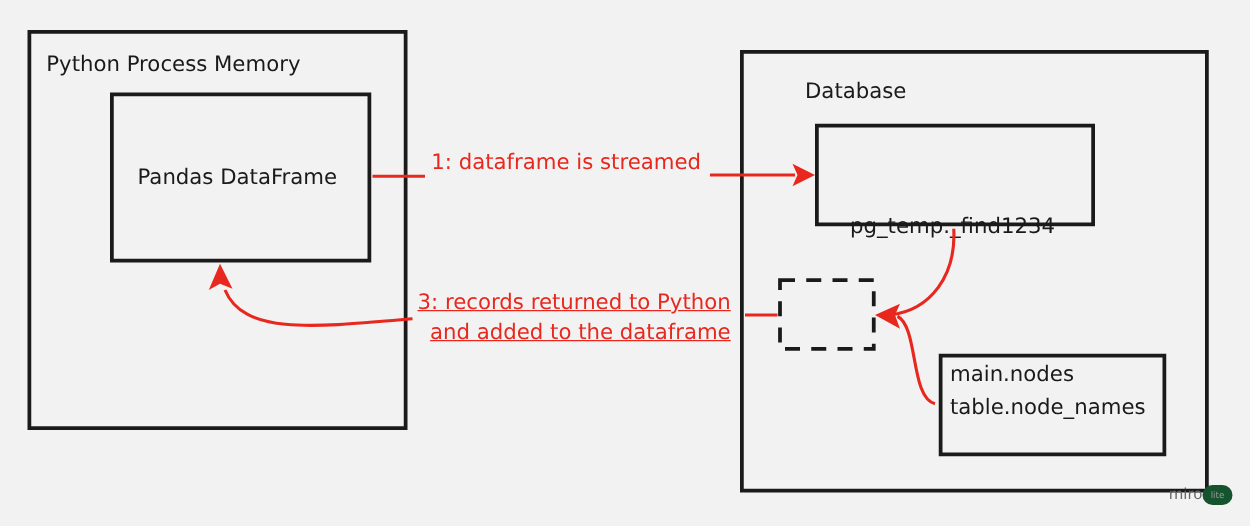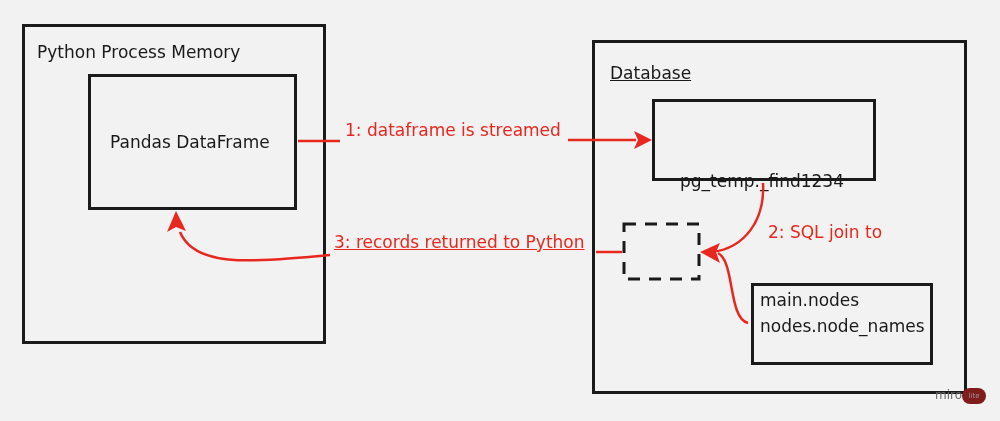--- a/index.html
+++ b/index.html
@@ -5,49 +5,49 @@
   html, body { margin:0; padding:0; }
   body { width:1000px; height:421px; background:#f2f2f2; position:relative; overflow:hidden;
          font-family:"DejaVu Sans", sans-serif; }
   .box { position:absolute; border:3px solid #1a1a1a; box-sizing:border-box; background:transparent; }
   .label { position:absolute; font-size:17px; color:#1a1a1a; white-space:nowrap;text-align:right; }
   .red { color:#e8281e; }
   .ann { position:absolute; font-size:17px; line-height:24px; white-space:nowrap;text-align:right; }
   svg.arrows { position:absolute; left:0; top:0; width:1000px; height:421px; pointer-events:none; }
   .watermark { position:absolute; left:935px; top:388px; font-size:12px; color:#666; }
   .wm-badge { position:absolute; left:962px; top:388px; width:24px; height:16px; border-radius:8px;
-              background:#7f1d1d; font-size:7px; color:#999; text-align:center; line-height:16px; }
+              background:#14532d; font-size:7px; color:#999; text-align:center; line-height:16px; }
 </style>
 </head>
 <body>
 
 <div class="box" style="left:22px; top:24px; width:304px; height:320px;"></div>
 <div class="label" style="left:37px; top:42px;">Python Process Memory</div>
 
 <div class="box" style="left:88px; top:74px; width:209px; height:136px;"></div>
 <div class="label" style="left:110px; top:132px;">Pandas DataFrame</div>
 
 <div class="box" style="left:592px; top:40px; width:375px; height:354px;"></div>
-<div class="label" style="left:610px; top:63px;text-decoration:underline;">Database</div>
+<div class="label" style="left:644px; top:63px;">Database</div>
 
 <div class="box" style="left:652px; top:99px; width:224px; height:82px;"></div>
 <div class="label" style="left:680px; top:131px;margin-top:40px;">pg_temp._find1234</div>
 
 <div class="box" style="left:751px; top:283px; width:182px; height:82px;"></div>
 <div class="label" style="left:760px; top:290px;">main.nodes</div>
-<div class="label" style="left:760px; top:316px;">nodes.node_names</div>
+<div class="label" style="left:760px; top:316px;">table.node_names</div>
 
 <div class="ann red" style="left:345px; top:118px;">
   <div>1: dataframe is streamed</div>
 </div>
 <div class="ann red" style="left:768px; top:220px;">
-  <div>2: SQL join to</div>
 </div>
 <div class="ann red" style="left:334px; top:230px;text-decoration:underline;">
   <div>3: records returned to Python</div>
+  <div>and added to the dataframe</div>
 </div>
 
 <svg class="arrows" viewBox="0 0 1000 421">
 
   <rect x="624" y="224" width="75" height="55" fill="none" stroke="#1a1a1a" stroke-width="3" stroke-dasharray="12,9"></rect>
 
   <line x1="298" y1="141" x2="340" y2="141" stroke="#e8281e" stroke-width="2.5"></line>
   <line x1="568" y1="140" x2="636" y2="140" stroke="#e8281e" stroke-width="2.5"></line>
   <polygon points="652,140 634,131 638,140 634,149" fill="#e8281e"></polygon>
 

